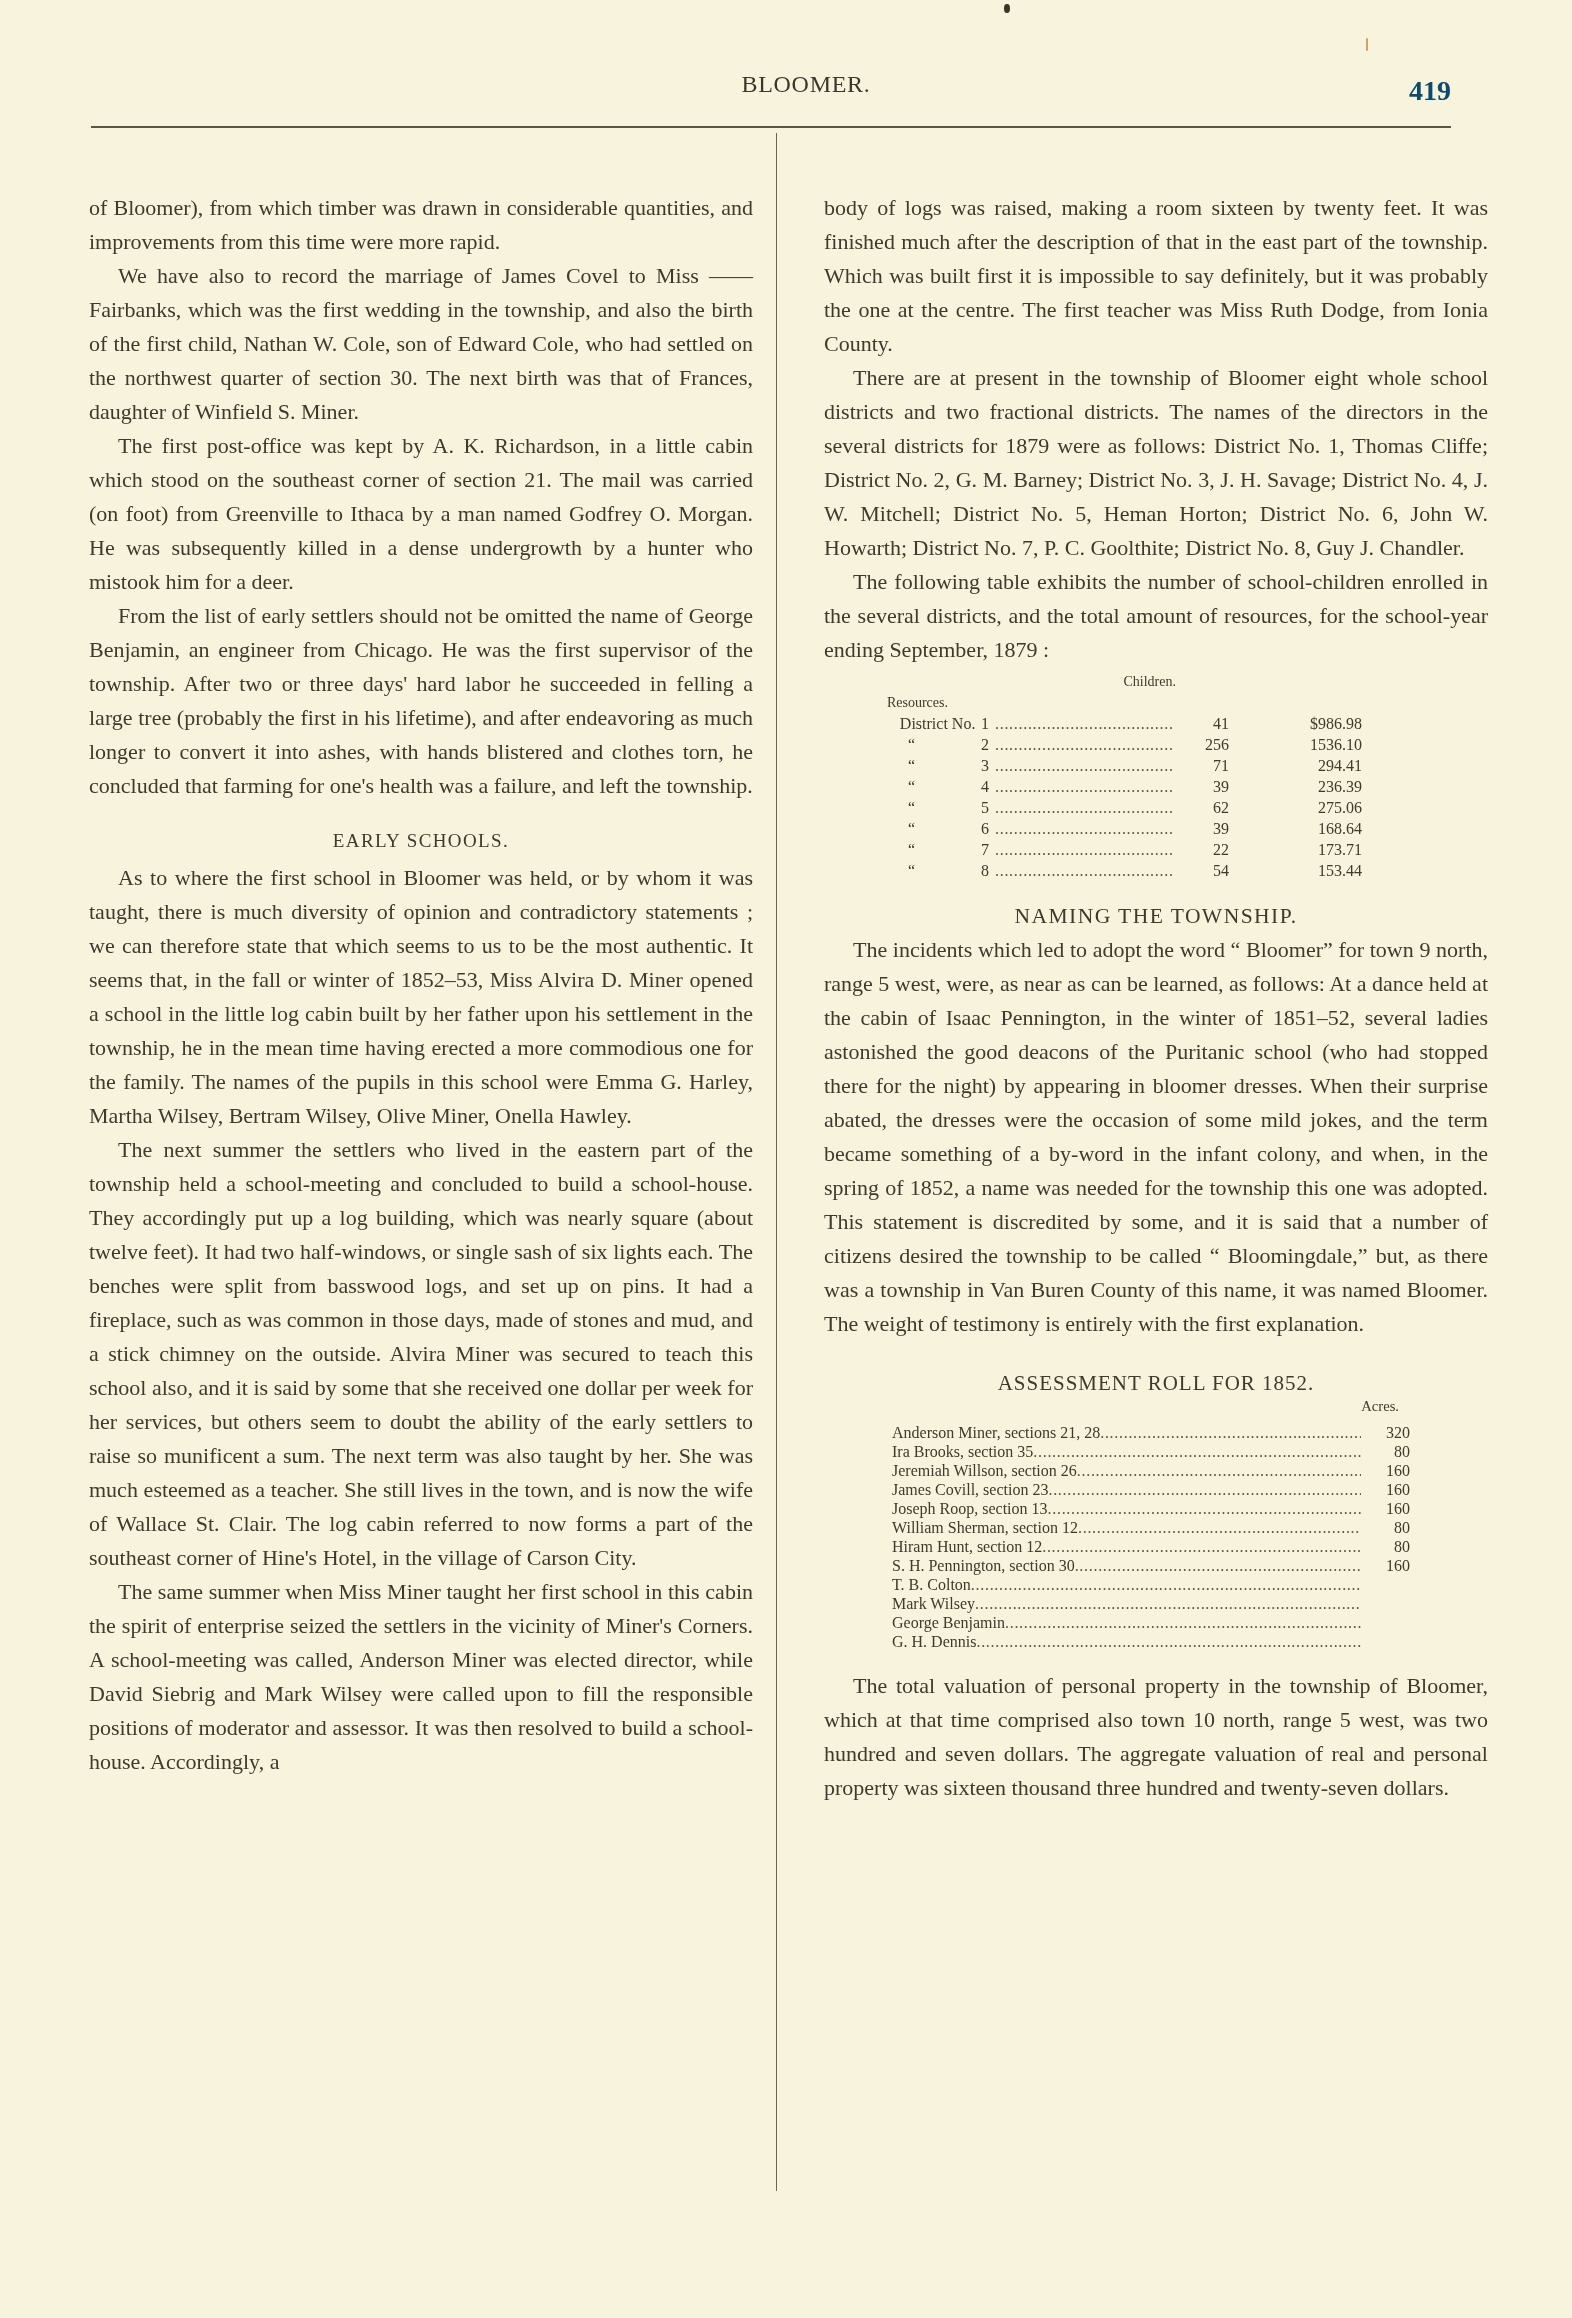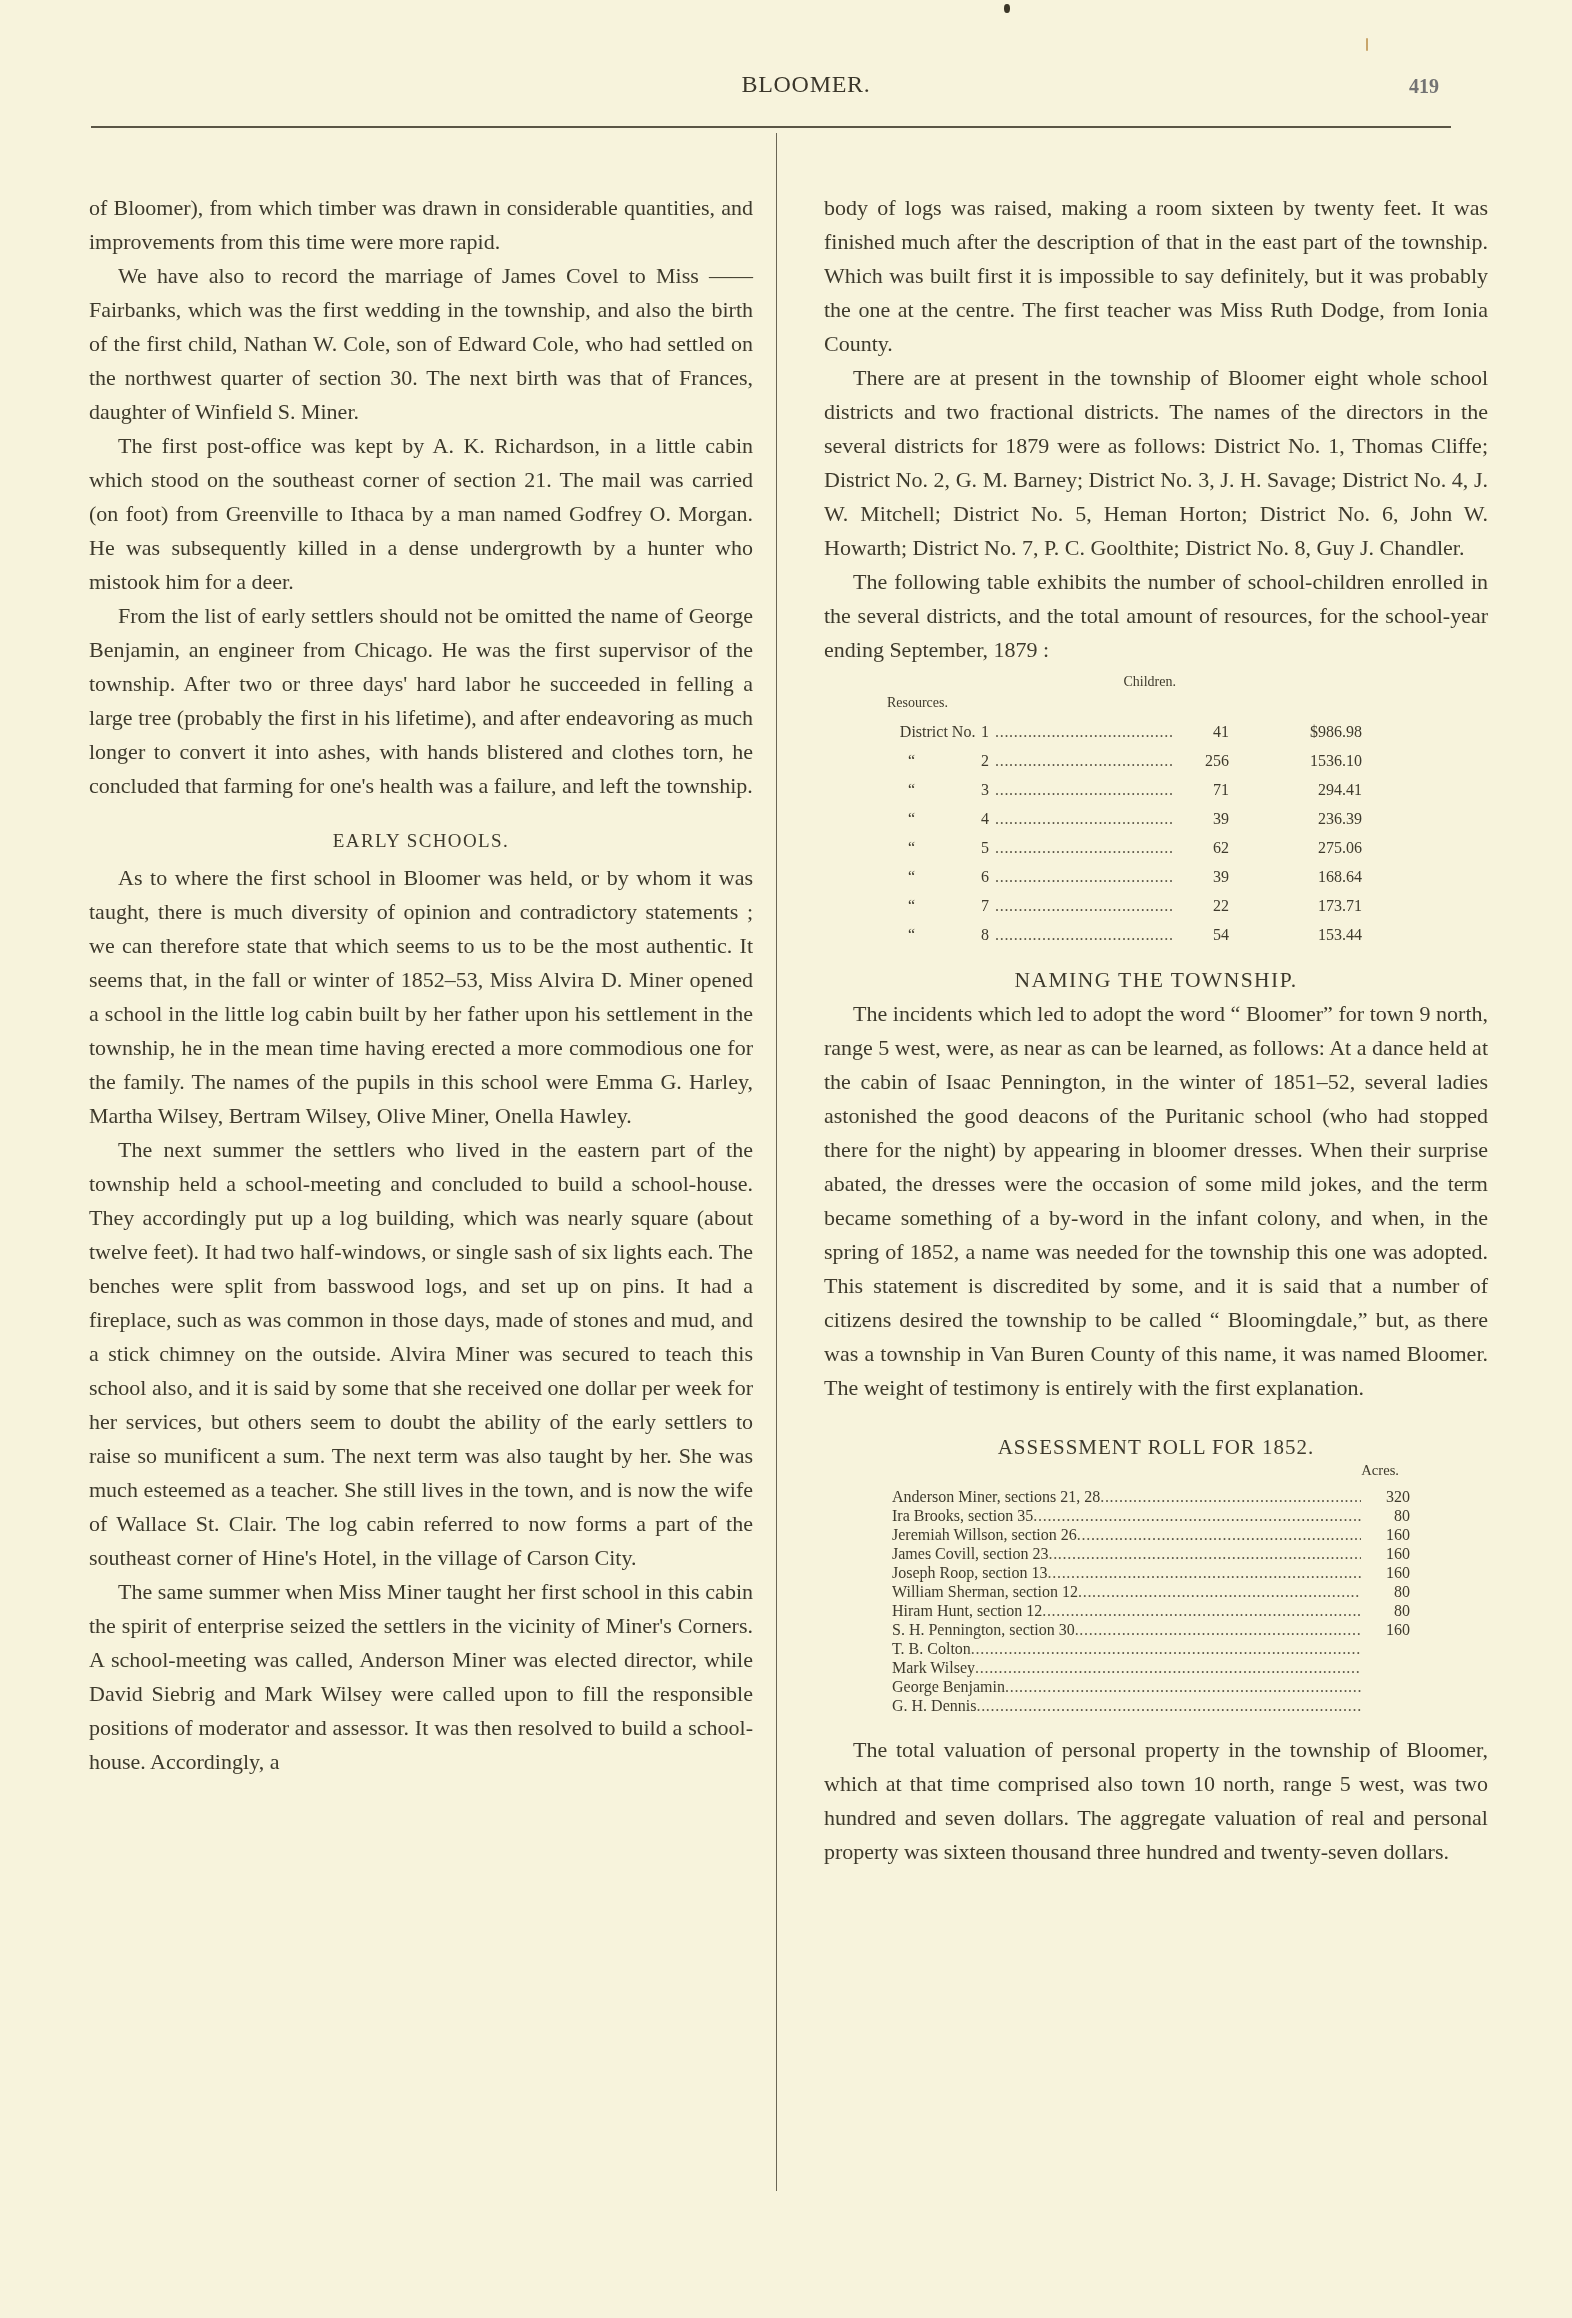--- a/index.html
+++ b/index.html
@@ -12,41 +12,41 @@
     overflow: hidden;
   }
   .page { position: absolute; left: 0; top: 0; width: 1572px; height: 2319px; }
   .dot-mark { position: absolute; left: 1004px; top: 4.2px; width: 5.6px; height: 8.4px; background: #3b3628; border-radius: 50%; }
   .tick-mark { position: absolute; left: 1366px; top: 38px; width: 2.1px; height: 12.6px; background: #c8a56a; border-radius: 1.4px; }
   .running-head {
     position: absolute; top: 71px; left: 0; width: 1572px;
     text-align: center; font-size: 24px; letter-spacing: 0.7px; color: #3b372b; margin-left: 20px;
   }
   .page-number {
-    position: absolute; top: 75px; left: 1409px; font-size: 20px; font-weight: bold; color: #737373;
+    position: absolute; top: 75px; left: 1409px; font-size: 28px; font-weight: bold; color: #0c4a6e;
   }
   .head-rule { position: absolute; left: 91px; top: 126px; width: 1360px; height: 2.1px; background: #5a5545; }
   .col-rule { position: absolute; left: 776px; top: 133px; width: 1.4px; height: 2058px; background: #6a6555; }
 
   .col { position: absolute; top: 143px; width: 664px; font-size: 22px; line-height: 34px; text-align: justify; }
   .col.left { left: 89px; }
   .col.right { left: 824px; }
   .col p { margin: 0; text-indent: 29px; }
   .col p.noindent { text-indent: 0; margin-top: 48px; }
   .heading {
     text-align: center; font-size: 19px; letter-spacing: 1.4px; margin: 16.7px 0 5.6px 0; line-height: 28px;
   }
   .heading.big { font-size: 21.6px; letter-spacing: 1.4px; margin: 21px 0 2.8px 0; }
   .heading.assess { font-size: 21px; letter-spacing: 1px; margin: 28px 0 0 0; }
 
   
   .stable { margin: 4.2px 0 7px 0; font-size: 16px; line-height: 21px; }
   .stable .hdr { display: flex; font-size: 14px; flex-direction: column; }
   .stable .row { display: flex; align-items: baseline; }
-  .stable .c-label { width: 91px; text-align: left; padding-left: 66px; margin-top: 8px; }
+  .stable .c-label { width: 91px; text-align: left; padding-left: 66px; }
   .stable .c-num { width: 14px; }
   .stable .c-dots { width: 178px; overflow: hidden; white-space: nowrap; letter-spacing: 0.7px; color: #5b5646; }
   .stable .c-children { width: 56px; text-align: right; }
   .stable .c-res { width: 133px; text-align: right; }
   .stable .hdr .c-children { width: 73px; margin-left: 279px; text-align: right; }
   .stable .hdr .c-res { width: 124px; }
   .stable .c-label.ditto { text-align: center; padding-left: 66px; }
 
   
   .aroll { margin: 0 0 18px 0; font-size: 16px; line-height: 19px; }

